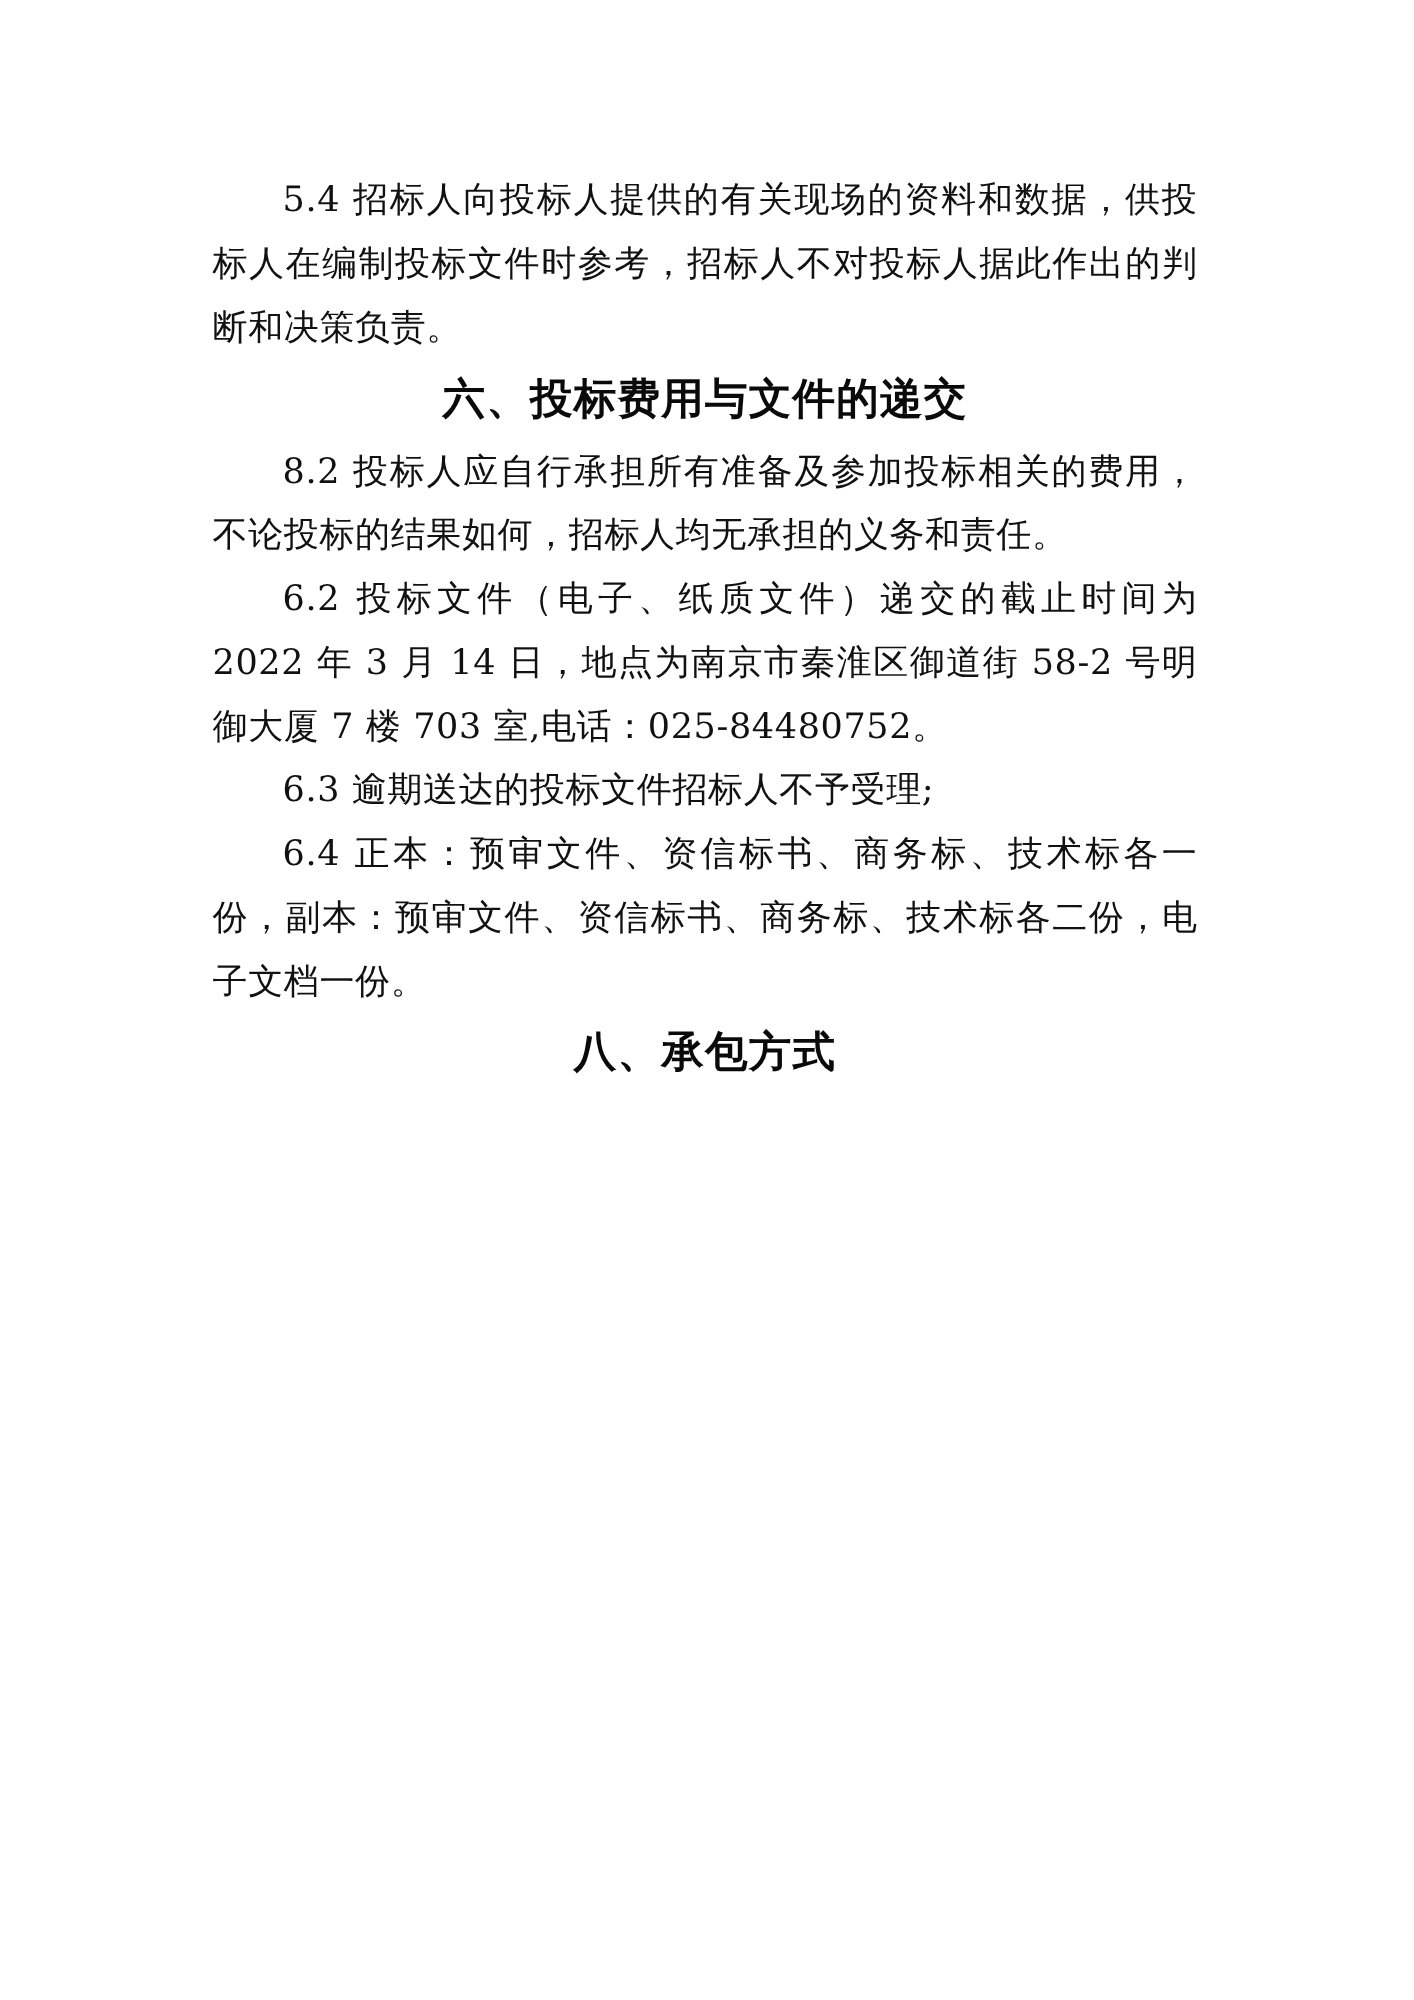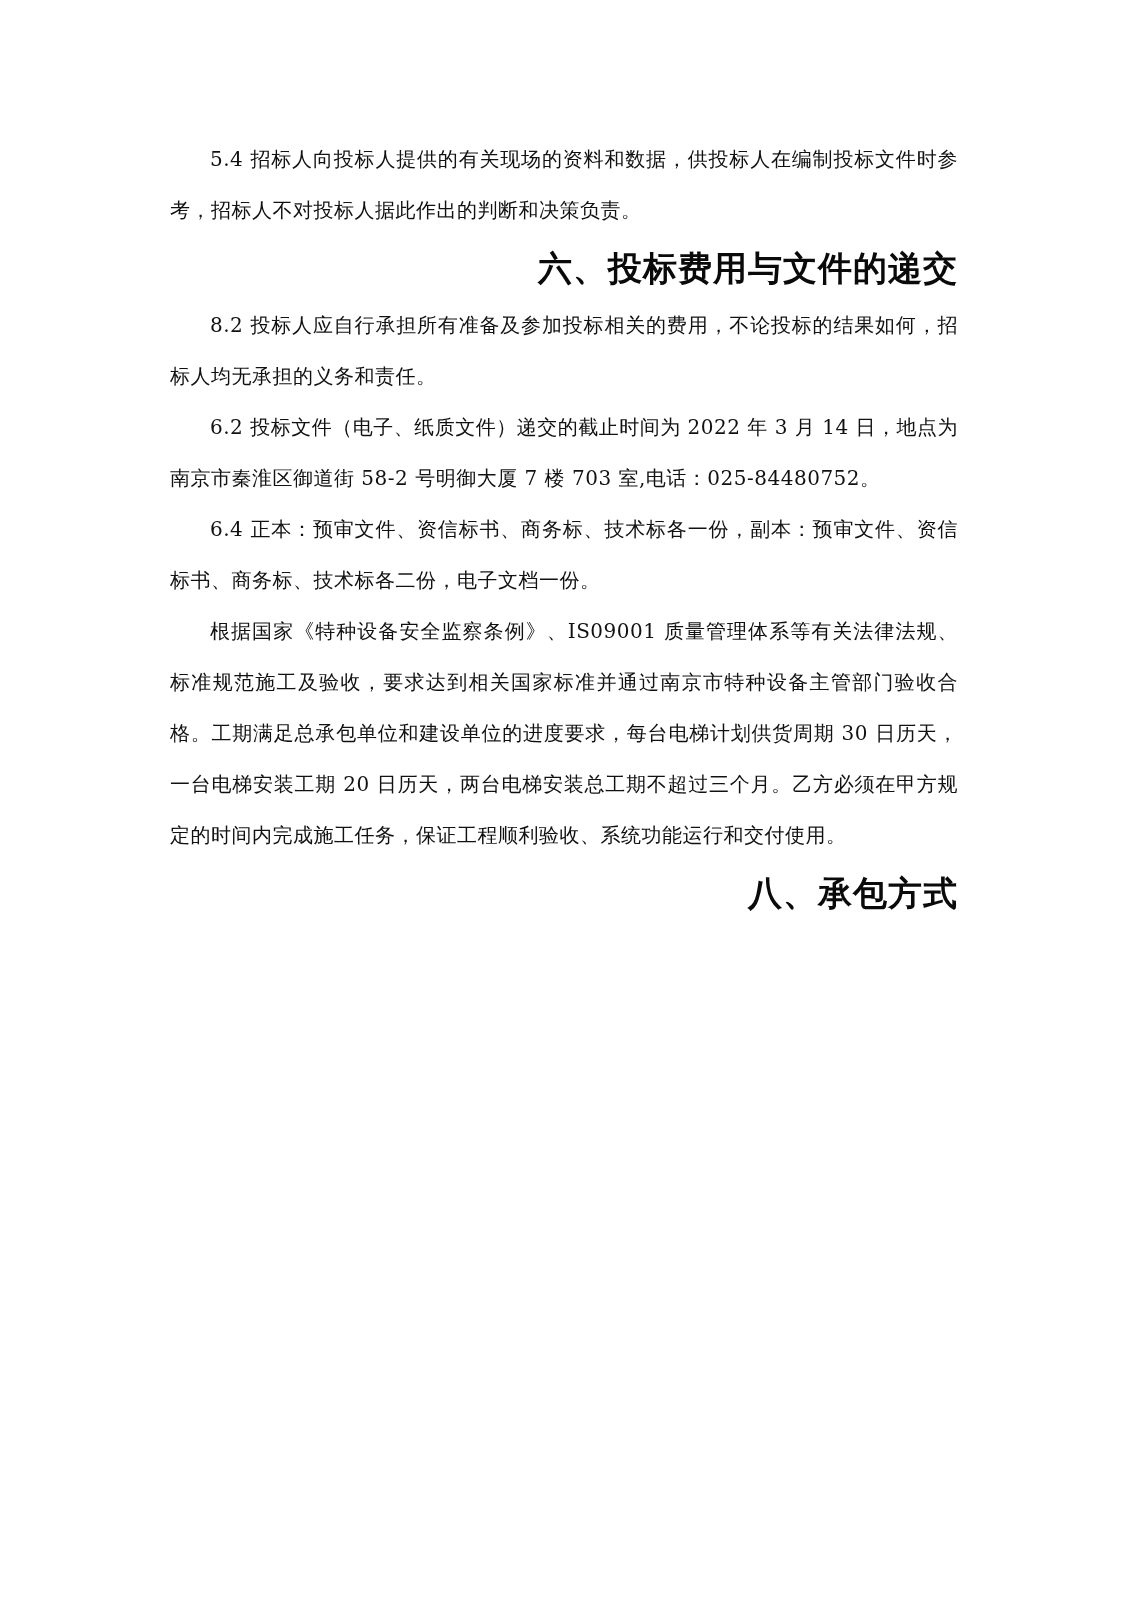--- a/index.html
+++ b/index.html
@@ -18,45 +18,45 @@
   }
   .content {
     position: absolute;
     left: 170px;
     top: 134px;
     width: 788px;
   }
   .para {
     margin: 0;
     font-family: "DejaVu Serif", "Liberation Serif", serif;
-    font-size: 20px;
+    font-size: 28px;
     line-height: 51px;
     text-align: justify;
     text-indent: 2em;
     color: #111111;
     letter-spacing: 0.5px;
   }
   .heading {
     margin: 6px 0 6px 0;
     font-family: "DejaVu Sans", "Liberation Sans", sans-serif;
     font-size: 34px;
     line-height: 52px;
     font-weight: 700;
-    text-align: right;
+    text-align: center;
     text-indent: 0;
     color: #0a0a0a;
     letter-spacing: 1px;
   }
 </style>
 </head>
 <body>
 
 <div class="page">
   <div class="content">
       <p class="para">5.4 招标人向投标人提供的有关现场的资料和数据，供投标人在编制投标文件时参考，招标人不对投标人据此作出的判断和决策负责。</p>
       <h2 class="heading">六、投标费用与文件的递交</h2>
       <p class="para">8.2 投标人应自行承担所有准备及参加投标相关的费用，不论投标的结果如何，招标人均无承担的义务和责任。</p>
       <p class="para">6.2 投标文件（电子、纸质文件）递交的截止时间为 2022 年 3 月 14 日，地点为南京市秦淮区御道街 58-2 号明御大厦 7 楼 703 室,电话：025-84480752。</p>
+      <p class="para">6.3 逾期送达的投标文件招标人不予受理;</p>
       <p class="para">6.4 正本：预审文件、资信标书、商务标、技术标各一份，副本：预审文件、资信标书、商务标、技术标各二份，电子文档一份。</p>
-      <p class="para">根据国家《特种设备安全监察条例》、IS09001 质量管理体系等有关法律法规、标准规范施工及验收，要求达到相关国家标准并通过南京市特种设备主管部门验收合格。工期满足总承包单位和建设单位的进度要求，每台电梯计划供货周期 30 日历天，一台电梯安装工期 20 日历天，两台电梯安装总工期不超过三个月。乙方必须在甲方规定的时间内完成施工任务，保证工程顺利验收、系统功能运行和交付使用。</p>
       <h2 class="heading">八、承包方式</h2>
     </div>
 </div>
 
 </body></html>

